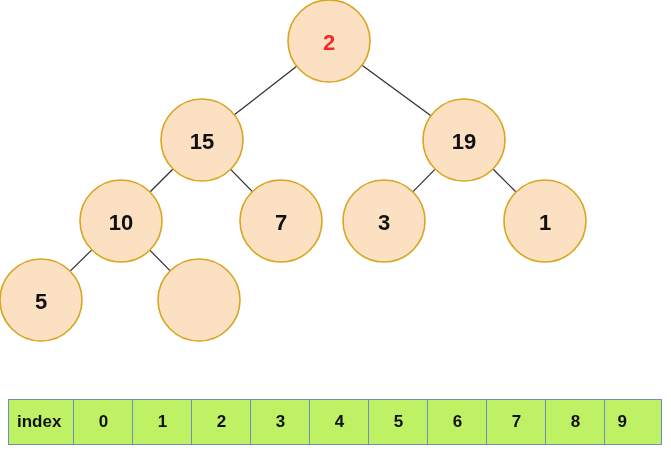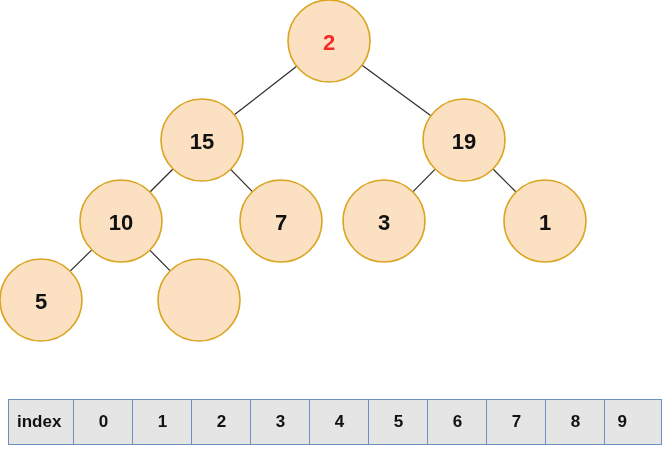--- a/index.html
+++ b/index.html
@@ -48,21 +48,21 @@
   
   #array-table {
     position: absolute;
     left: 8px;
     top: 399px;
     border-collapse: collapse;
     table-layout: fixed;
   }
   #array-table td {
     border: 1px solid #6E8FC4;
-    background: #e5e5e5;
+    background: #bef264;
     height: 34px;
     font-size: 17px;
     font-weight: bold;
     color: #111111;
     text-align: center;
     padding: 12px;
     box-sizing: border-box;
   }
   #array-table td.row-label {
     width: 64px;

